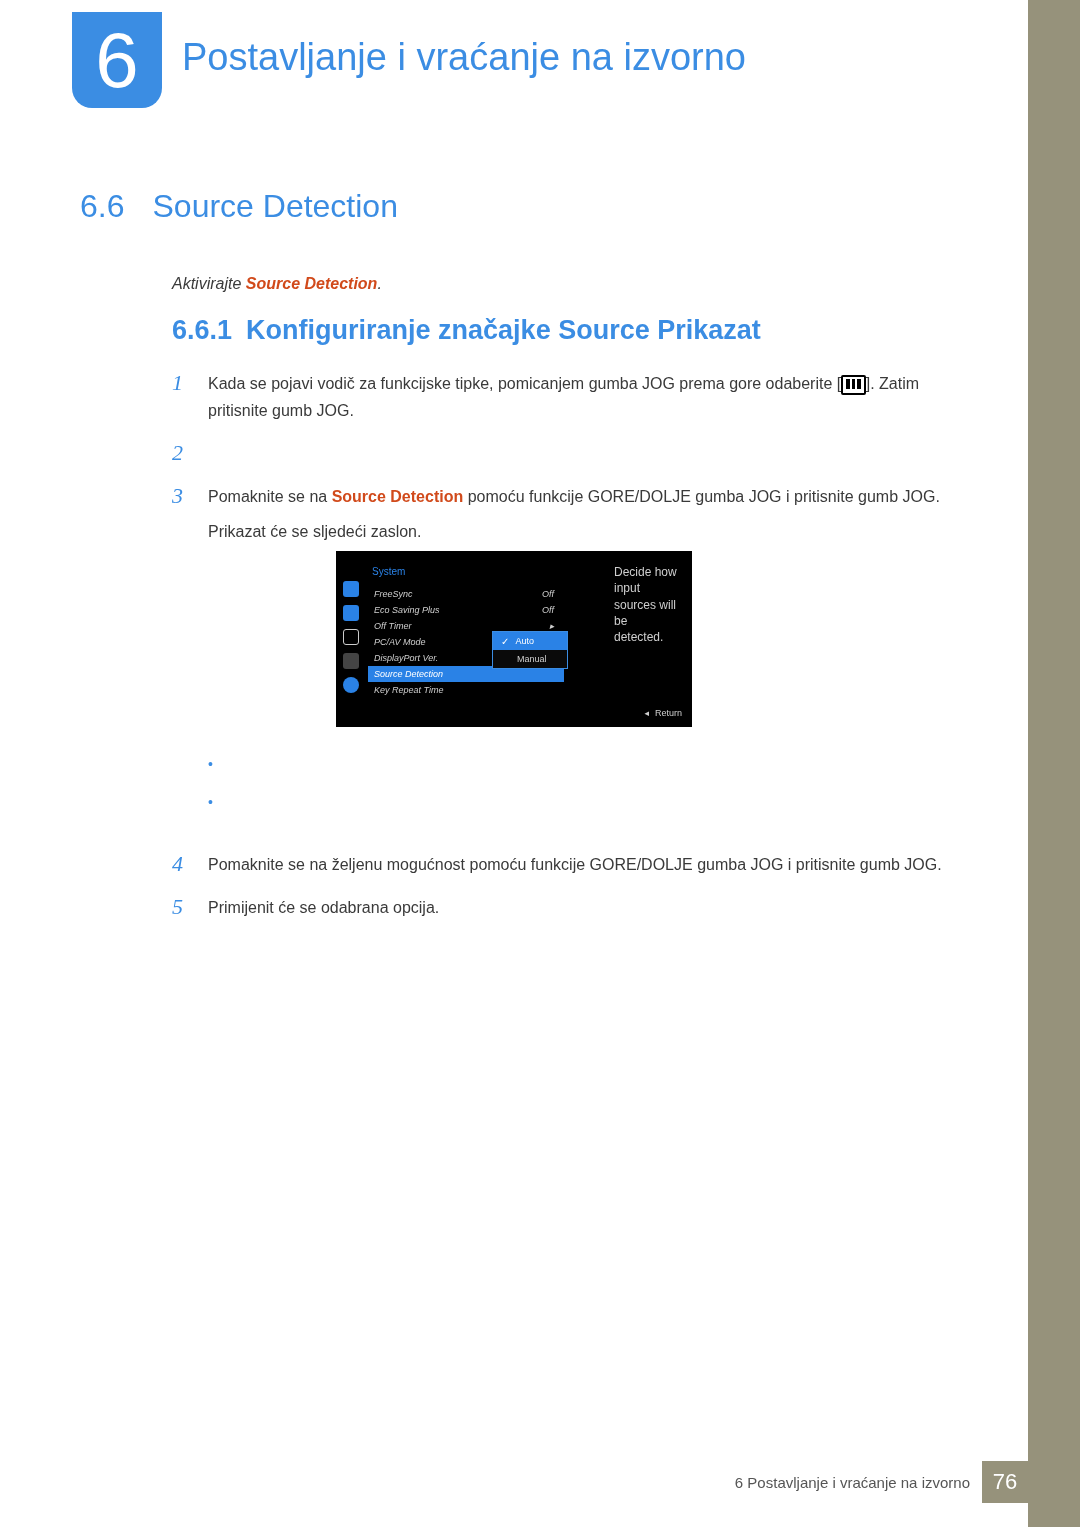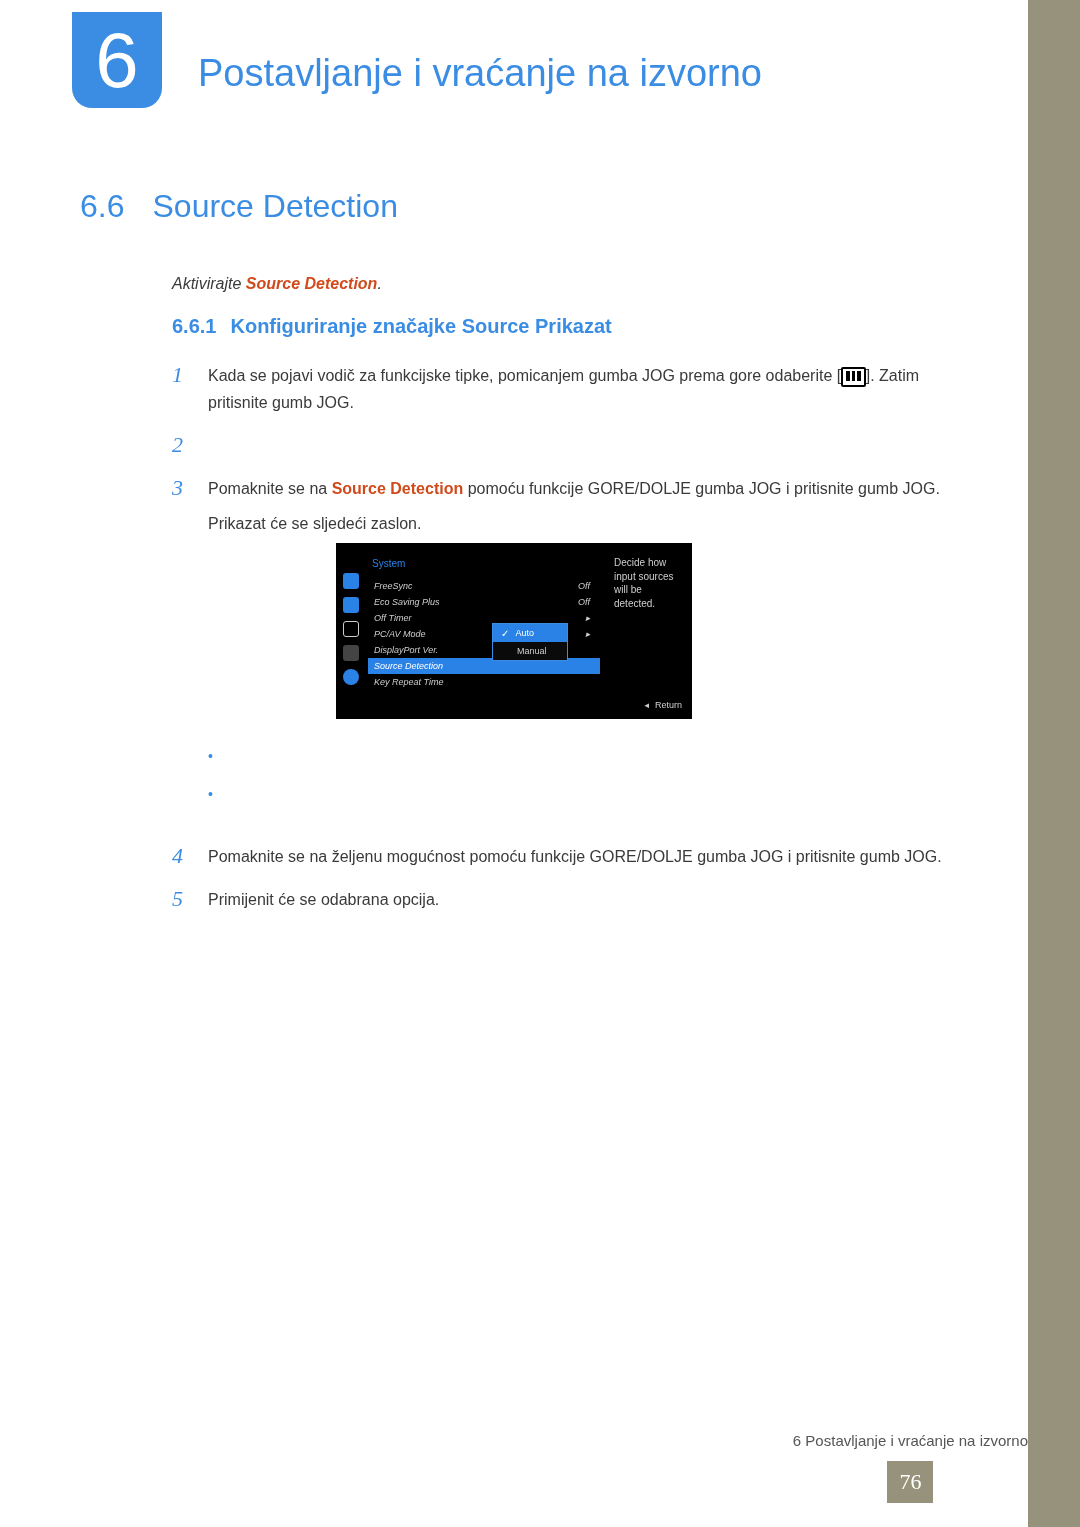--- a/index.html
+++ b/index.html
@@ -30,25 +30,24 @@
     color: #fff;
     display: flex;
     align-items: center;
     justify-content: center;
     font-size: 78px;
     font-weight: 300;
   }
   .chapter-title {
     position: absolute;
     left: 182px;
-    top: 52px;
+    top: 36px;
     font-size: 38px;
     color: #3b8de3;
     font-weight: 400;
-    margin-left: 16px;
   }
   .content {
     position: absolute;
     left: 80px;
     top: 188px;
     right: 120px;
   }
   .h2 {
     color: #3b8de3;
     font-size: 32px;
@@ -67,21 +66,21 @@
   .keyword { color: #d14a1b; font-weight: bold; }
   .note {
     margin-left: 128px;
     font-size: 15px;
     color: #3a3a3a;
     margin-bottom: 34px;
   }
   .h3 {
     margin-left: 92px;
     color: #3b8de3;
-    font-size: 20px;
+    font-size: 27px;
     font-weight: 700;
     display: flex;
     gap: 14px;
     margin-bottom: 24px;
   }
   .steps {
     margin-left: 92px;
   }
   .step {
     display: flex;
@@ -151,23 +150,24 @@
     justify-content: space-between;
     align-items: center;
     padding: 3px 10px 3px 6px;
     height: 16px;
     font-style: italic;
   }
   .osd-row.sel { background: #2a82e6; color: #fff; }
   .osd-right {
     width: 86px;
     padding: 7px 12px 4px 8px;
-    font-size: 10px;
+    font-size: 12px;
     line-height: 1.35;
     color: #cfcfcf;
+    margin-left: 36px;
   }
   .osd-sub {
     position: absolute;
     left: 156px;
     top: 80px;
     width: 76px;
     border: 1px solid #3b8de3;
     background: #0a0a0a;
     font-size: 9px;
   }
@@ -193,36 +193,34 @@
   }
   .bullet .dot { color: #3b8de3; font-size: 14px; padding-top:2px; }
   .bullet-body { font-size: 16px; color:#3a3a3a; line-height:1.6; }
   .footer {
     position: absolute;
     bottom: 24px;
     right: 52px;
     display: flex;
     align-items: center;
     gap: 12px;
-    flex-direction: column;
   }
   .footer-label {
     font-size: 15px;
     color: #555;
   }
   .page-badge {
     width: 46px;
     height: 42px;
     background: #96927b;
     color: #fff;
     font-size: 22px;
     display: flex;
     align-items: center;
     justify-content: center;
-    font-family: Liberation Serif, serif;
   }
   .chev { font-size:9px; }
   .check { color:#fff; font-size:10px; }
   .osd-ic-monitor { background:#2a82e6; }
   .osd-ic-pic { background:#2a82e6; }
   .osd-ic-move { border:1.5px solid #ccc; }
   .osd-ic-gear { background:#444; position:relative; }
   .osd-ic-info { background:#2a82e6; border-radius:50%; }
 </style>
 </head>

